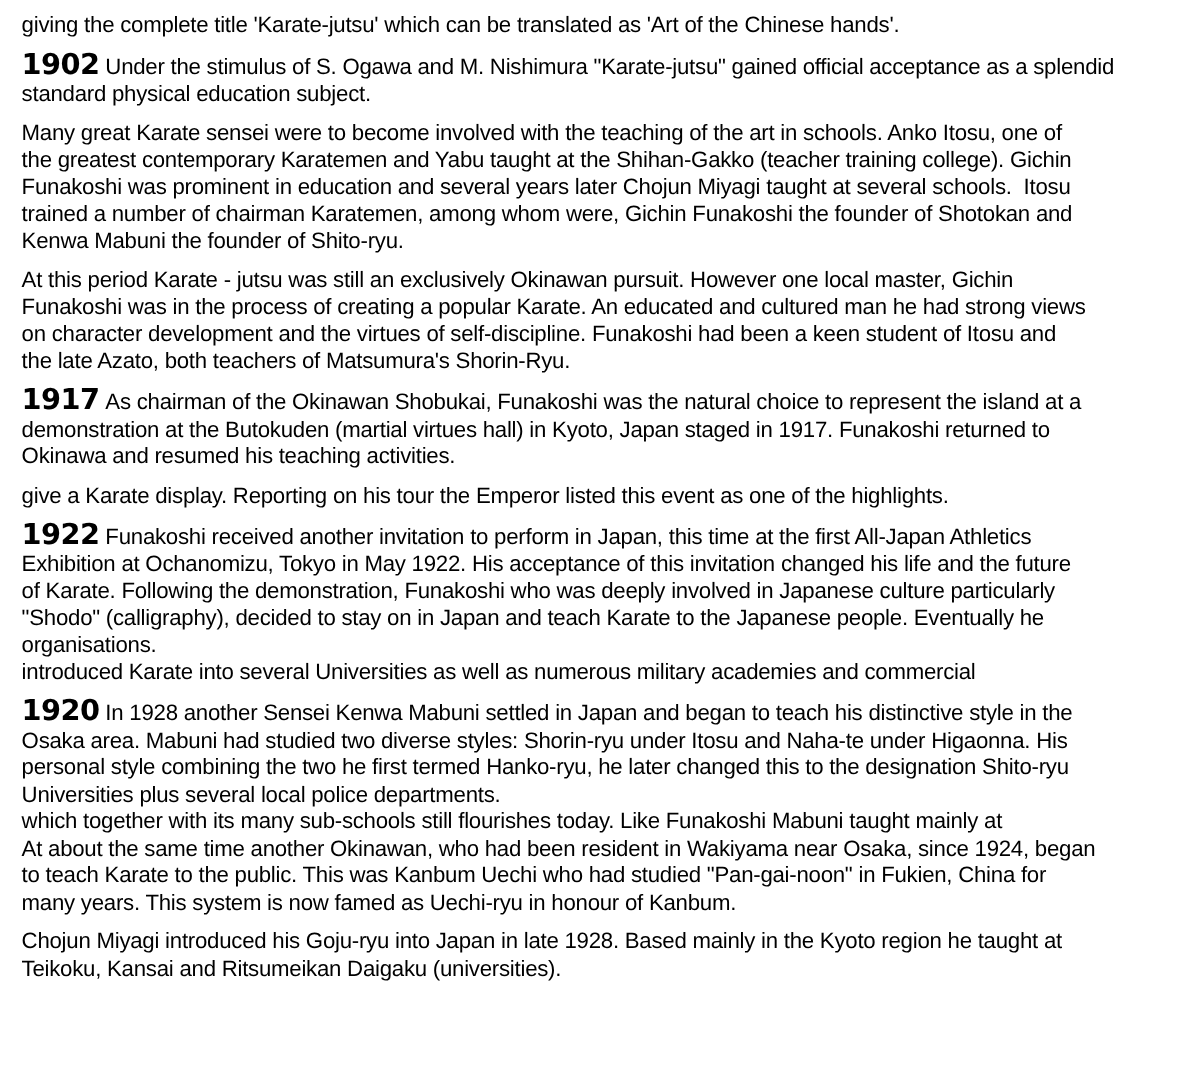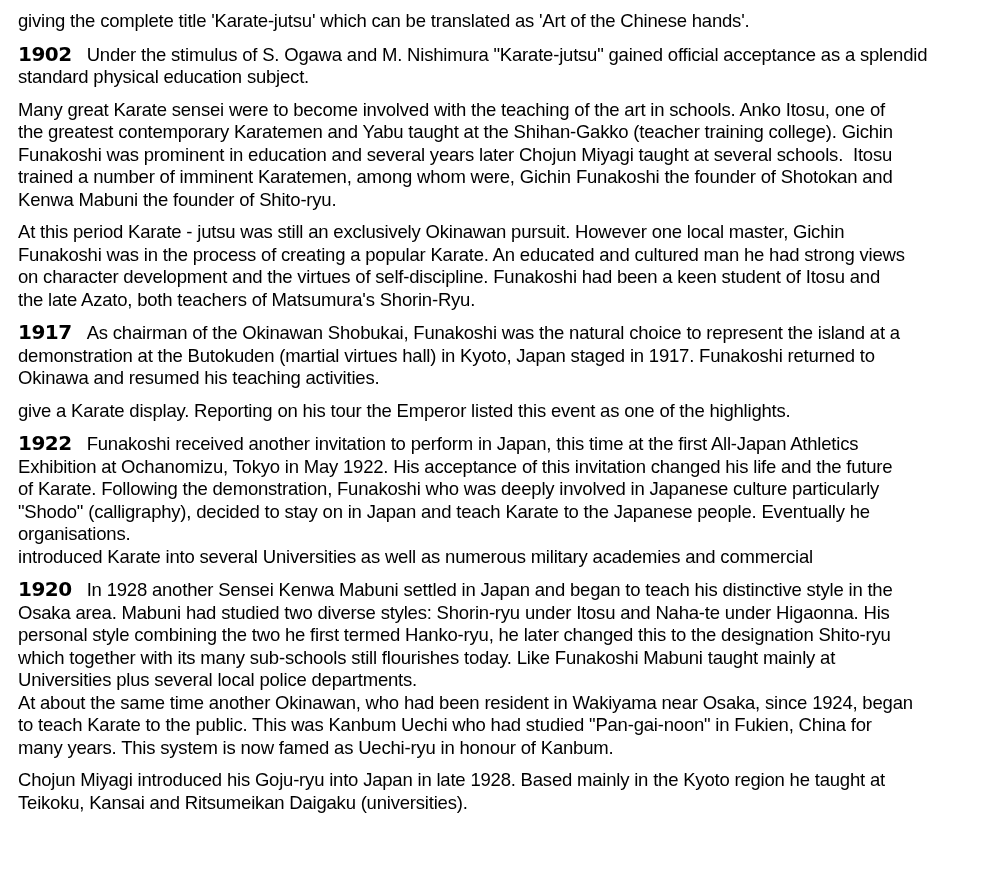--- a/index.html
+++ b/index.html
@@ -22,44 +22,44 @@
   }
   .line {
     font-size: 18.5px;
     line-height: 22.5px;
     letter-spacing: -0.2px;
     white-space: pre;
   }
   .year {
     font-family: "DejaVu Sans", sans-serif;
     font-weight: bold;
-    font-size: 20px;
+    font-size: 24px;
     letter-spacing: -0.5px;
-    margin-right: 15px;
+    margin-right: 5px;
   }
 </style>
 </head>
 <body>
 
 <div class="page">
 
   <div class="para">
     <div class="line"><span>giving the complete title 'Karate-jutsu' which can be translated as 'Art of the Chinese hands'.</span></div>
   </div>
 
   <div class="para">
     <div class="line"><b class="year">1902</b><span>Under the stimulus of S. Ogawa and M. Nishimura "Karate-jutsu" gained official acceptance as a splendid</span></div>
     <div class="line"><span>standard physical education subject.</span></div>
   </div>
 
   <div class="para">
     <div class="line"><span>Many great Karate sensei were to become involved with the teaching of the art in schools. Anko Itosu, one of</span></div>
     <div class="line"><span>the greatest contemporary Karatemen and Yabu taught at the Shihan-Gakko (teacher training college). Gichin</span></div>
     <div class="line"><span>Funakoshi was prominent in education and several years later Chojun Miyagi taught at several schools.  Itosu</span></div>
-    <div class="line"><span>trained a number of imminent Karatemen, among whom were, Gichin Funakoshi the founder of Shotokan and</span></div>
+    <div class="line"><span>trained a number of chairman Karatemen, among whom were, Gichin Funakoshi the founder of Shotokan and</span></div>
     <div class="line"><span>Kenwa Mabuni the founder of Shito-ryu.</span></div>
   </div>
 
   <div class="para">
     <div class="line"><span>At this period Karate - jutsu was still an exclusively Okinawan pursuit. However one local master, Gichin</span></div>
     <div class="line"><span>Funakoshi was in the process of creating a popular Karate. An educated and cultured man he had strong views</span></div>
     <div class="line"><span>on character development and the virtues of self-discipline. Funakoshi had been a keen student of Itosu and</span></div>
     <div class="line"><span>the late Azato, both teachers of Matsumura's Shorin-Ryu.</span></div>
   </div>
 
@@ -79,22 +79,22 @@
     <div class="line"><span>of Karate. Following the demonstration, Funakoshi who was deeply involved in Japanese culture particularly</span></div>
     <div class="line"><span>"Shodo" (calligraphy), decided to stay on in Japan and teach Karate to the Japanese people. Eventually he</span></div>
     <div class="line"><span>organisations.</span></div>
     <div class="line"><span>introduced Karate into several Universities as well as numerous military academies and commercial</span></div>
   </div>
 
   <div class="para">
     <div class="line"><b class="year">1920</b><span>In 1928 another Sensei Kenwa Mabuni settled in Japan and began to teach his distinctive style in the</span></div>
     <div class="line"><span>Osaka area. Mabuni had studied two diverse styles: Shorin-ryu under Itosu and Naha-te under Higaonna. His</span></div>
     <div class="line"><span>personal style combining the two he first termed Hanko-ryu, he later changed this to the designation Shito-ryu</span></div>
+    <div class="line"><span>Universities plus several local police departments.</span></div>
     <div class="line"><span>which together with its many sub-schools still flourishes today. Like Funakoshi Mabuni taught mainly at</span></div>
-    <div class="line"><span>Universities plus several local police departments.</span></div>
     <div class="line"><span>At about the same time another Okinawan, who had been resident in Wakiyama near Osaka, since 1924, began</span></div>
     <div class="line"><span>to teach Karate to the public. This was Kanbum Uechi who had studied "Pan-gai-noon" in Fukien, China for</span></div>
     <div class="line"><span>many years. This system is now famed as Uechi-ryu in honour of Kanbum.</span></div>
   </div>
 
   <div class="para">
     <div class="line"><span>Chojun Miyagi introduced his Goju-ryu into Japan in late 1928. Based mainly in the Kyoto region he taught at</span></div>
     <div class="line"><span>Teikoku, Kansai and Ritsumeikan Daigaku (universities).</span></div>
   </div>
 

